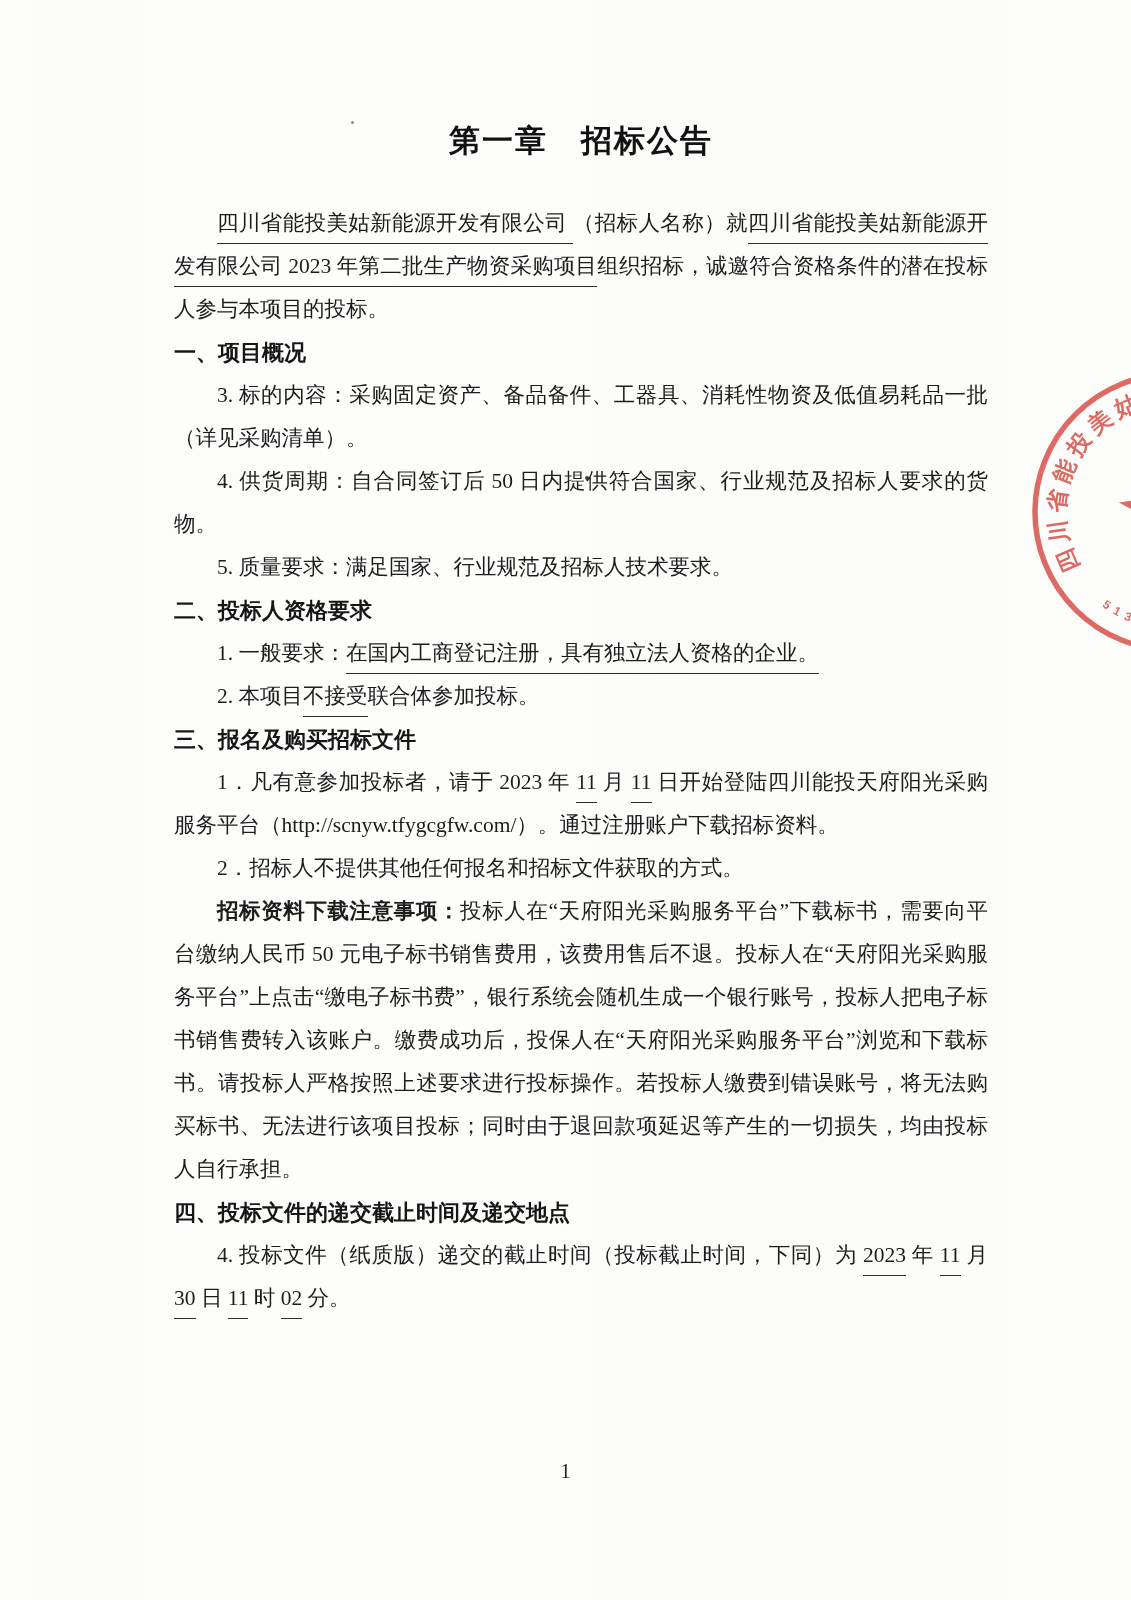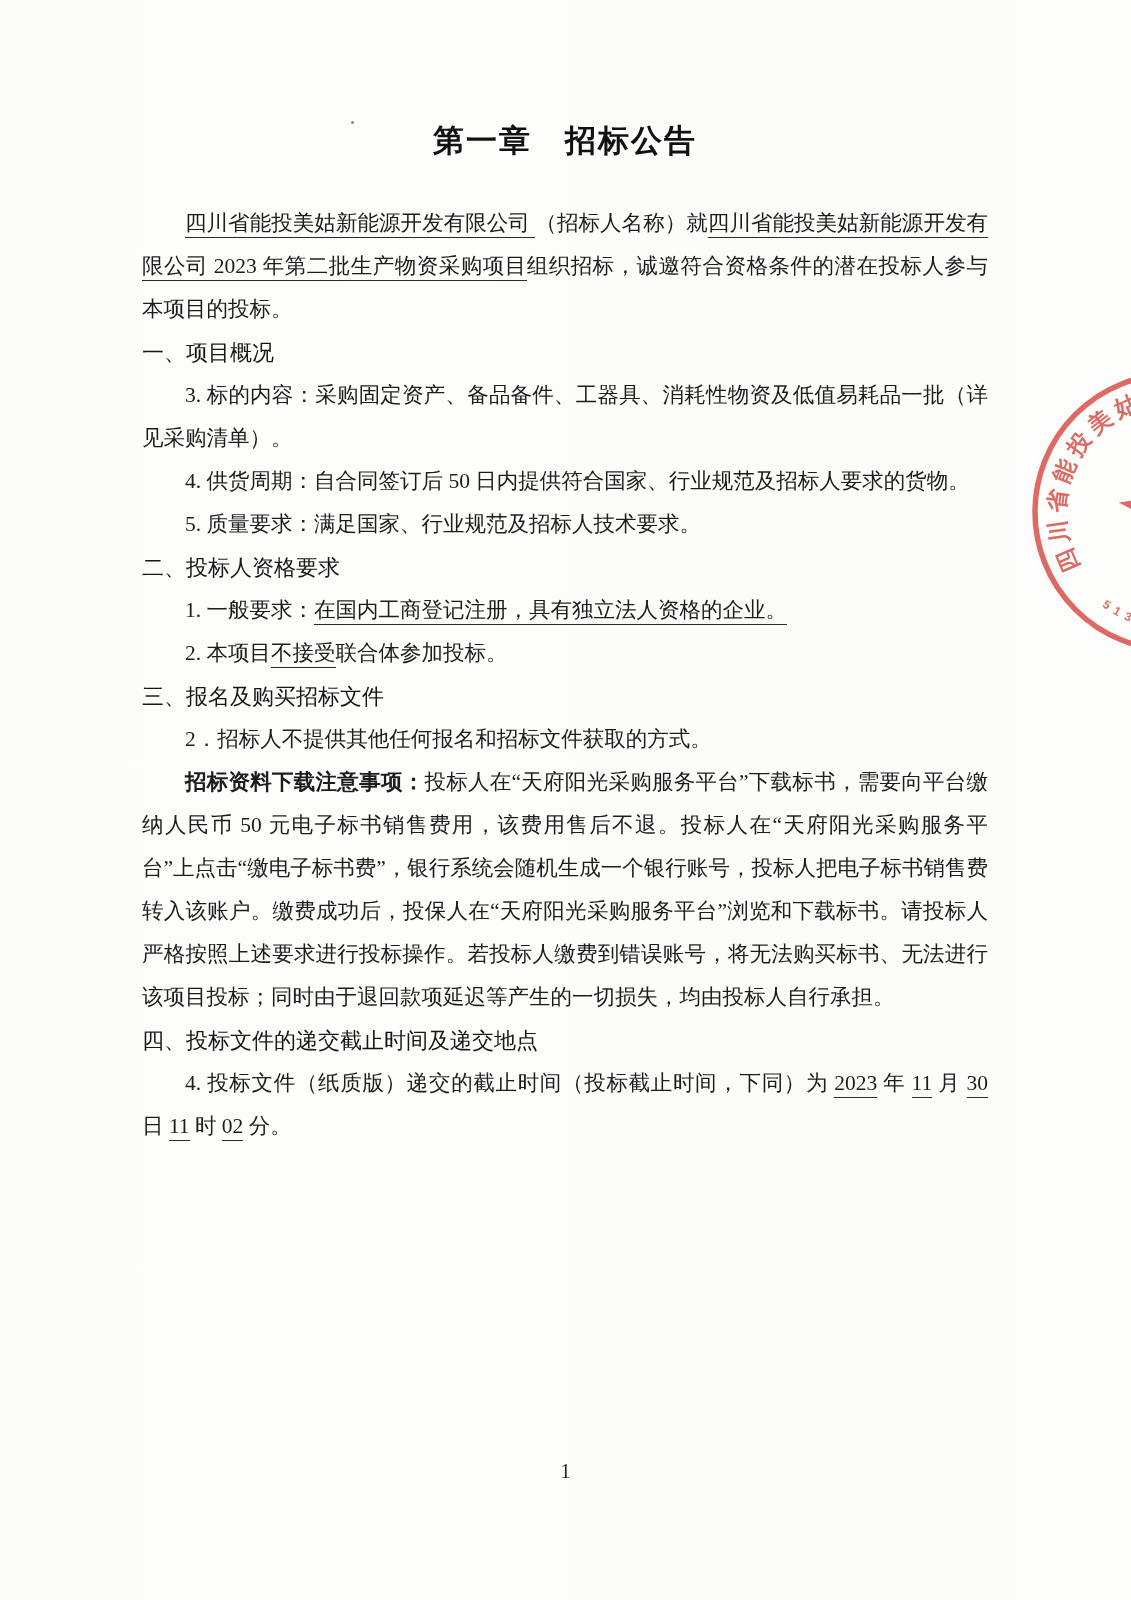--- a/index.html
+++ b/index.html
@@ -8,48 +8,49 @@
     background: #fdfdfc;
     font-family: "Liberation Serif", "DejaVu Serif", serif;
     color: #1c1c1c;
     position: relative;
     overflow: hidden;
   }
   .page {
     position: absolute; inset: 0;
     padding: 118px 143px 0 142px;
     background: linear-gradient(90deg, #fcfcfb 0%, #fdfdfc 40%, #fbfbfa 70%, #fdfdfc 100%);
+    margin-left: 32px;
   }
   .doc-title {
     text-align: center;
     font-family: "Liberation Sans", "DejaVu Sans", sans-serif;
     font-weight: bold;
     font-size: 31px;
     line-height: 46px;
     letter-spacing: 2px;
     color: #111;
     margin: 0 0 38px 0;
   }
   .blocks p {
     margin: 0;
     font-size: 21.5px;
     line-height: 43px;
     text-align: justify;
   }
   .blocks p.para { text-indent: 2em; }
   .blocks p.heading {
     font-family: "Liberation Sans", "DejaVu Sans", sans-serif;
-    font-weight: normal;
+    font-weight: bold;
     font-size: 22px;
     color: #161616;
     text-indent: 0;
   }
   .blocks span.u {
     border-bottom: 1.5px solid #2a2a2a;
-    padding-bottom: 2px;
+    padding-bottom: 8px;
   }
   .blocks span.b {
     font-family: "Liberation Sans", "DejaVu Sans", sans-serif;
     font-weight: bold;
   }
   .pagenum {
     position: absolute;
     top: 1460px; left: 0;
     width: 100%;
     text-align: center;
@@ -74,20 +75,21 @@
   <div class="blocks">
       <p class="para"><span class="u">四川省能投美姑新能源开发有限公司 </span><span>（招标人名称）就</span><span class="u">四川省能投美姑新能源开发有限公司 2023 年第二批生产物资采购项目</span><span>组织招标，诚邀符合资格条件的潜在投标人参与本项目的投标。</span></p>
       <p class="heading"><span>一、项目概况</span></p>
       <p class="para"><span>3. 标的内容：采购固定资产、备品备件、工器具、消耗性物资及低值易耗品一批（详见采购清单）。</span></p>
       <p class="para"><span>4. 供货周期：自合同签订后 50 日内提供符合国家、行业规范及招标人要求的货物。</span></p>
       <p class="para"><span>5. 质量要求：满足国家、行业规范及招标人技术要求。</span></p>
       <p class="heading"><span>二、投标人资格要求</span></p>
       <p class="para"><span>1. 一般要求：</span><span class="u">在国内工商登记注册，具有独立法人资格的企业。 </span></p>
       <p class="para"><span>2. 本项目</span><span class="u">不接受</span><span>联合体参加投标。</span></p>
       <p class="heading"><span>三、报名及购买招标文件</span></p>
+      <p class="para"><span>1．凡有意参加投标者，请于 2023 年 </span><span class="u">11</span><span> 月 </span><span class="u">11</span><span> 日开始登陆四川能投天府阳光采购服务平台（http://scnyw.tfygcgfw.com/）。通过注册账户下载招标资料。</span></p>
       <p class="para"><span>2．招标人不提供其他任何报名和招标文件获取的方式。</span></p>
       <p class="para"><span class="b">招标资料下载注意事项：</span><span>投标人在“天府阳光采购服务平台”下载标书，需要向平台缴纳人民币 50 元电子标书销售费用，该费用售后不退。投标人在“天府阳光采购服务平台”上点击“缴电子标书费”，银行系统会随机生成一个银行账号，投标人把电子标书销售费转入该账户。缴费成功后，投保人在“天府阳光采购服务平台”浏览和下载标书。请投标人严格按照上述要求进行投标操作。若投标人缴费到错误账号，将无法购买标书、无法进行该项目投标；同时由于退回款项延迟等产生的一切损失，均由投标人自行承担。</span></p>
       <p class="heading"><span>四、投标文件的递交截止时间及递交地点</span></p>
       <p class="para"><span>4. 投标文件（纸质版）递交的截止时间（投标截止时间，下同）为 </span><span class="u">2023</span><span> 年 </span><span class="u">11</span><span> 月 </span><span class="u">30</span><span> 日 </span><span class="u">11</span><span> 时 </span><span class="u">02</span><span> 分。</span></p>
     </div>
 </div>
 
 <div class="pagenum">1</div>
 
 <svg class="stamp" viewBox="0 0 210 280" xmlns="http://www.w3.org/2000/svg">

